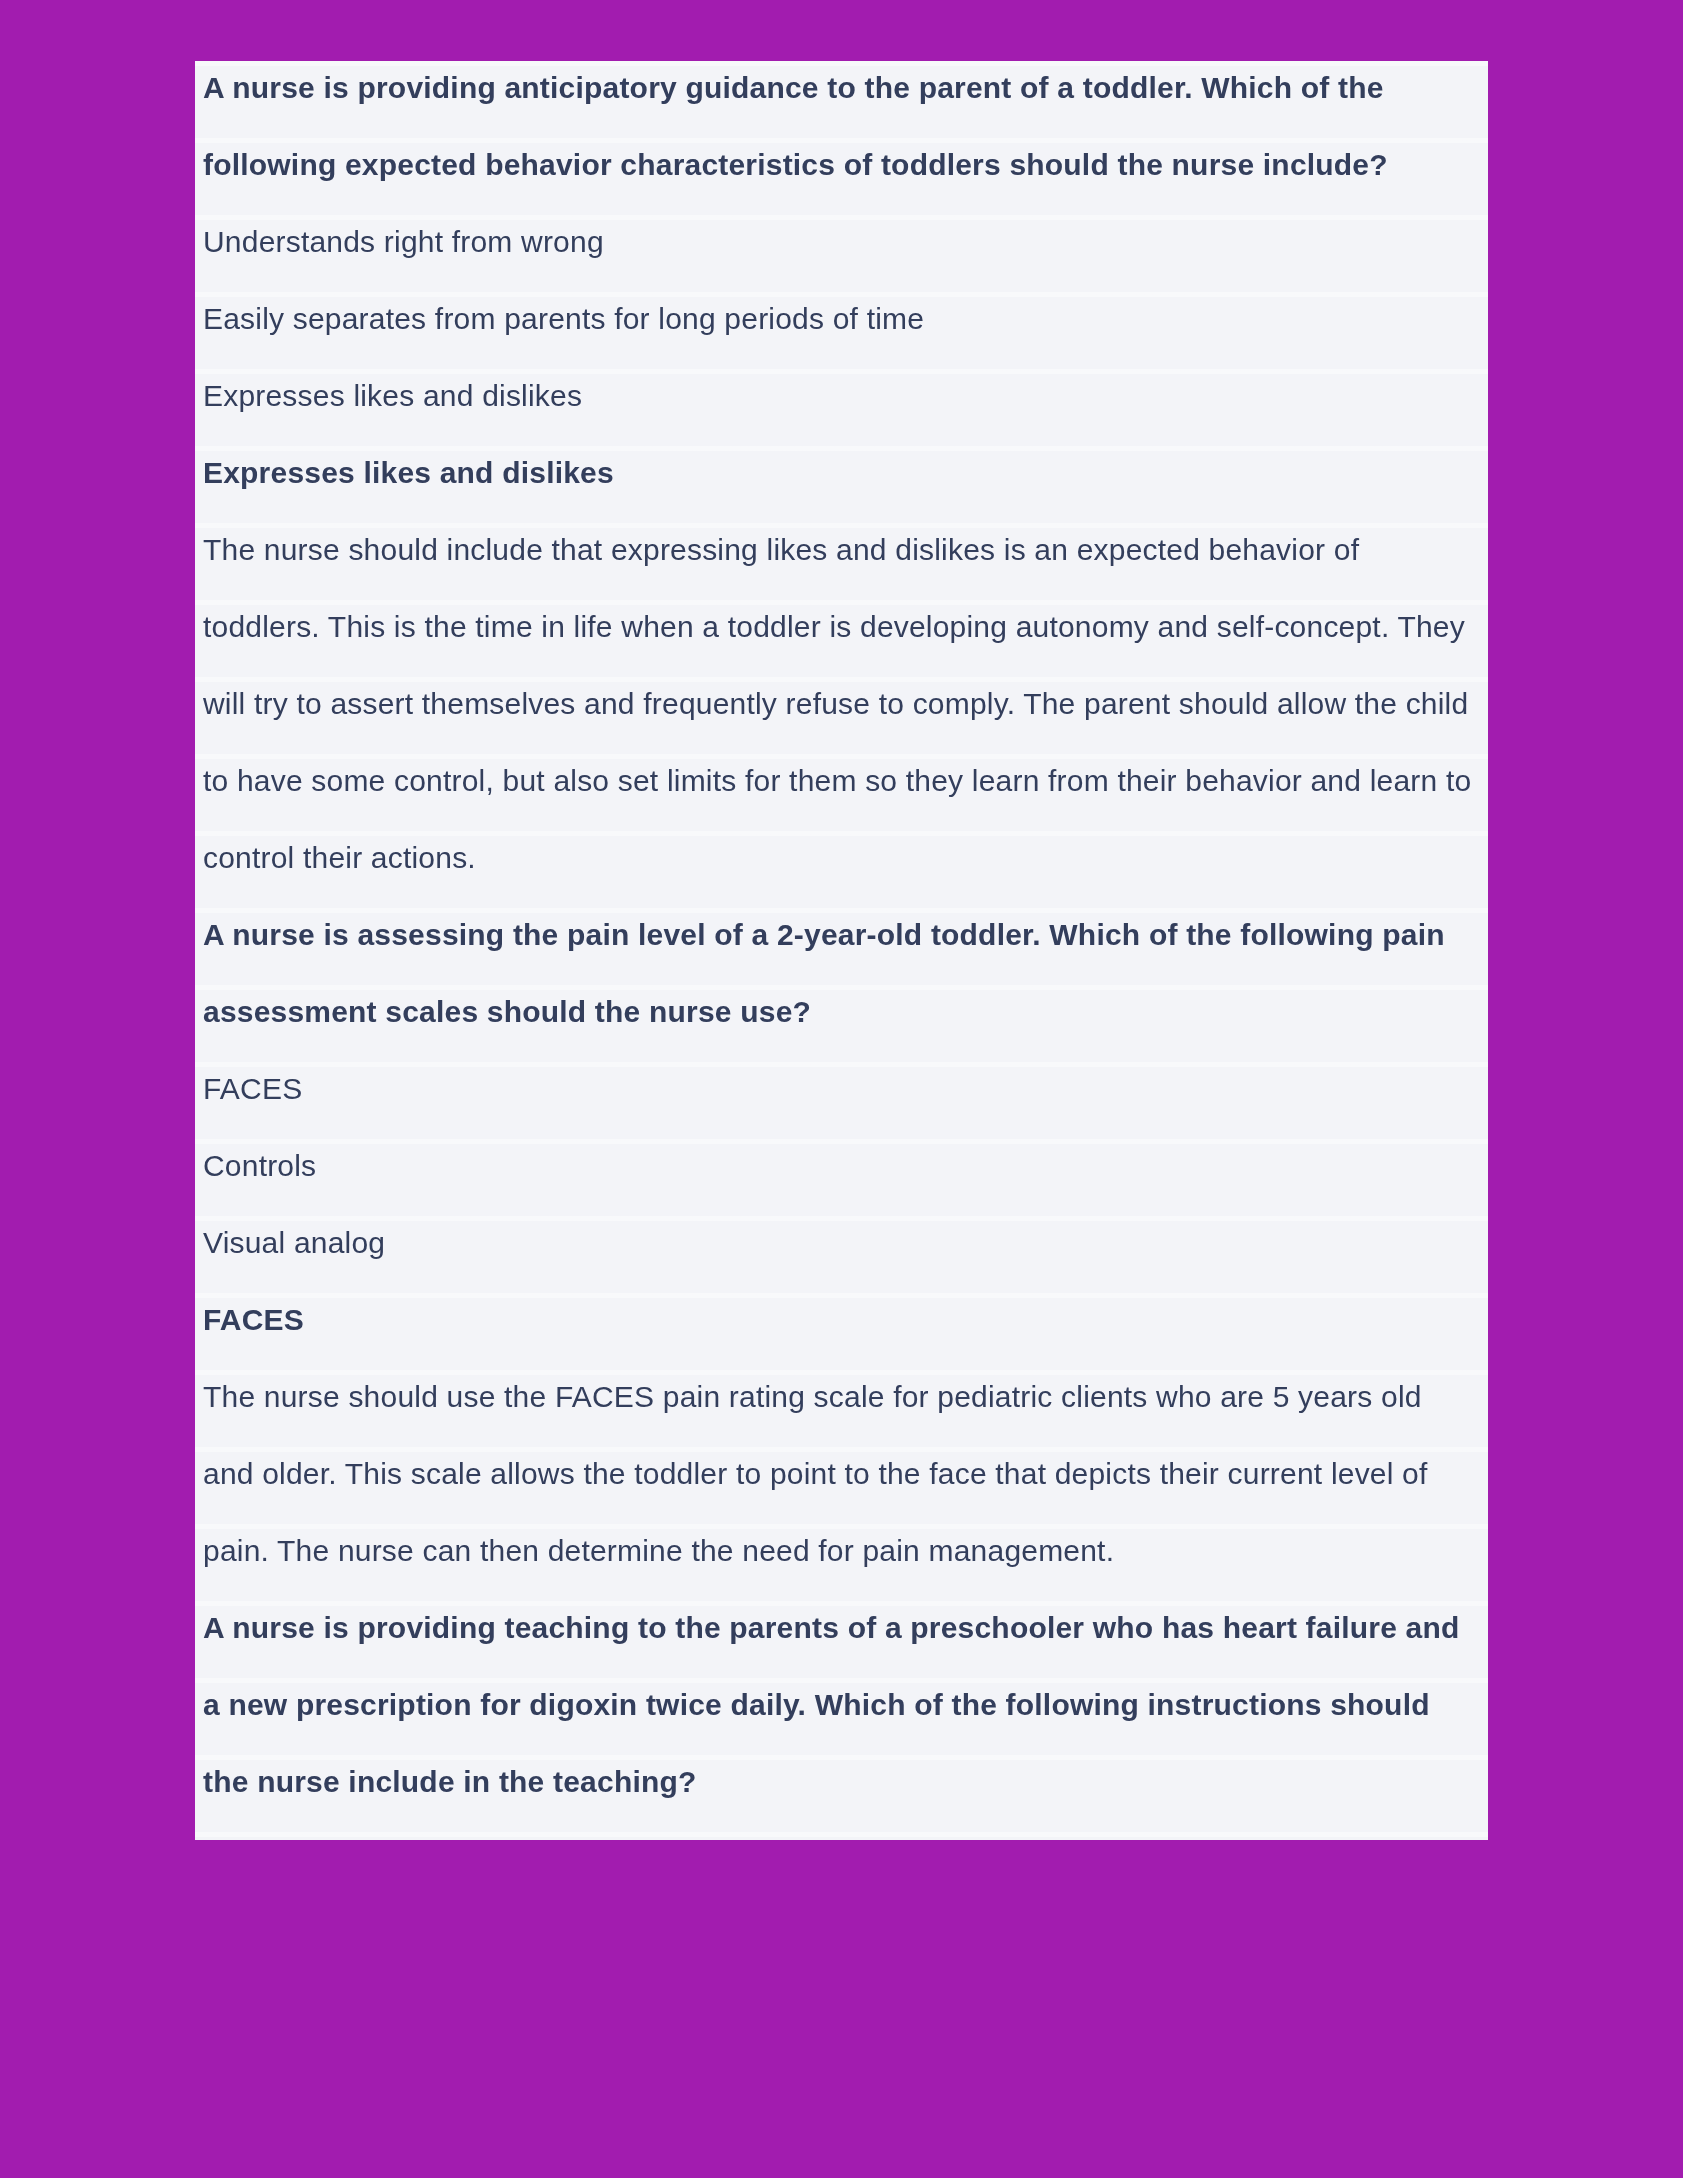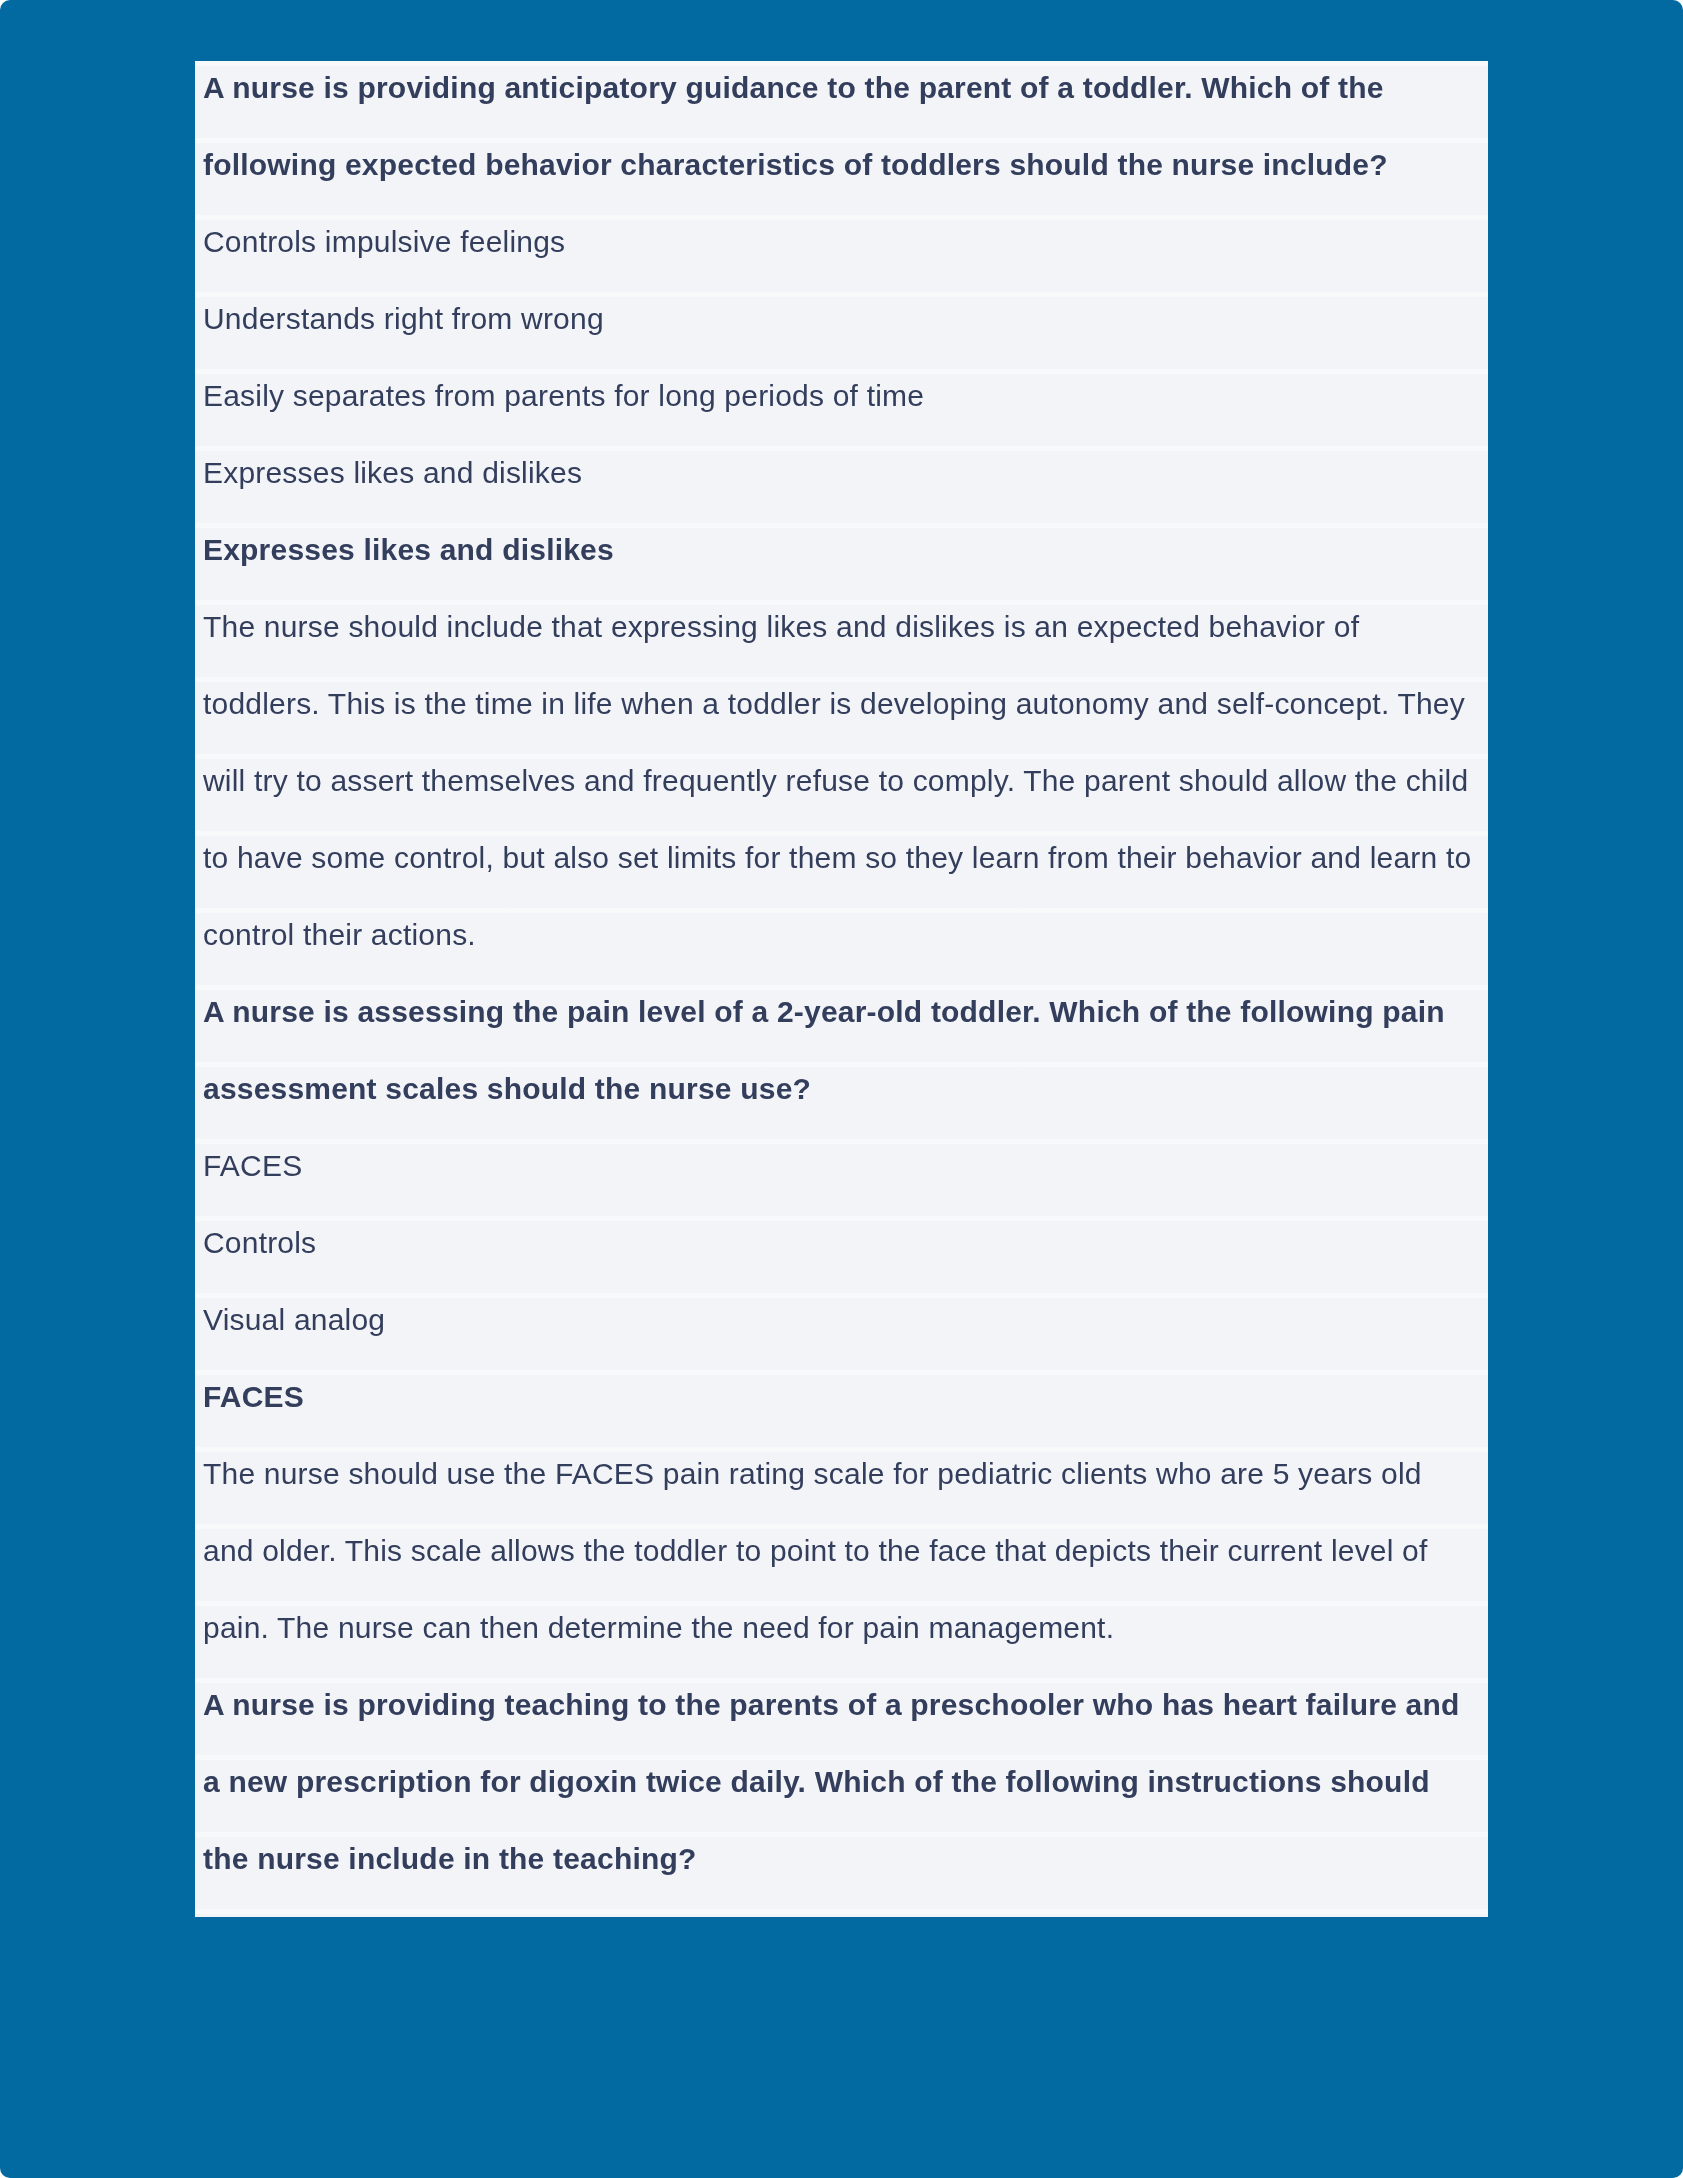--- a/index.html
+++ b/index.html
@@ -10,22 +10,21 @@
   body {
     width: 1683px;
     height: 2178px;
     position: relative;
     font-family: "Liberation Sans", sans-serif;
     overflow: hidden;
   }
   .page {
     position: absolute;
     inset: 0;
-    background: #0369a1;
-    border-radius: 10px;
+    background: #a21caf;
   }
   .doc-block {
     position: absolute;
     left: 195px;
     top: 61px;
     width: 1293px;
     box-sizing: border-box;
     padding: 2px 10px 20px 8px;
     background-color: #f3f4f8;
     
@@ -51,21 +50,20 @@
   .doc-block p.bold {
     font-weight: 700;
   }
 </style>
 </head>
 <body>
 
 <div class="page">
   <div class="doc-block" id="doc-block">
       <p class="bold">A nurse is providing anticipatory guidance to the parent of a toddler. Which of the following expected behavior characteristics of toddlers should the nurse include?</p>
-      <p>Controls impulsive feelings</p>
       <p>Understands right from wrong</p>
       <p>Easily separates from parents for long periods of time</p>
       <p>Expresses likes and dislikes</p>
       <p class="bold">Expresses likes and dislikes</p>
       <p>The nurse should include that expressing likes and dislikes is an expected behavior of toddlers. This is the time in life when a toddler is developing autonomy and self-concept. They will try to assert themselves and frequently refuse to comply. The parent should allow the child to have some control, but also set limits for them so they learn from their behavior and learn to control their actions.</p>
       <p class="bold">A nurse is assessing the pain level of a 2-year-old toddler. Which of the following pain assessment scales should the nurse use?</p>
       <p>FACES</p>
       <p>Controls</p>
       <p>Visual analog</p>
       <p class="bold">FACES</p>

